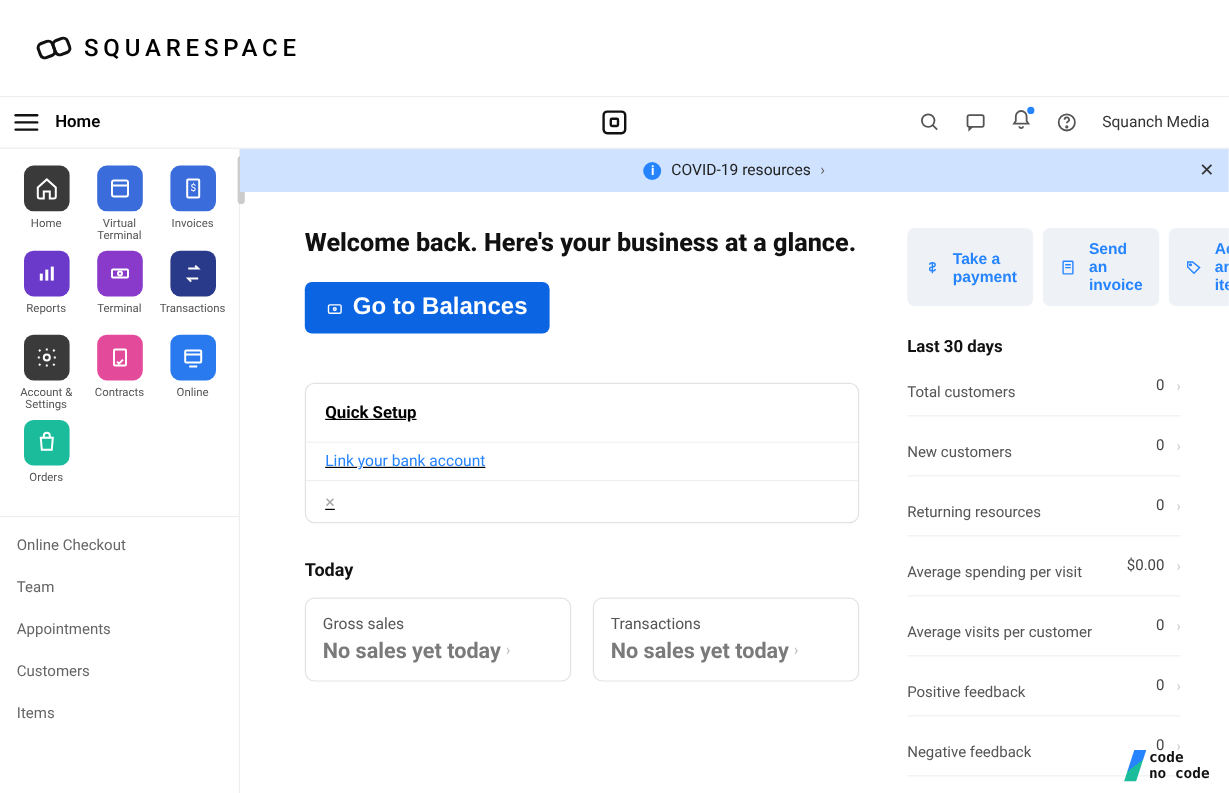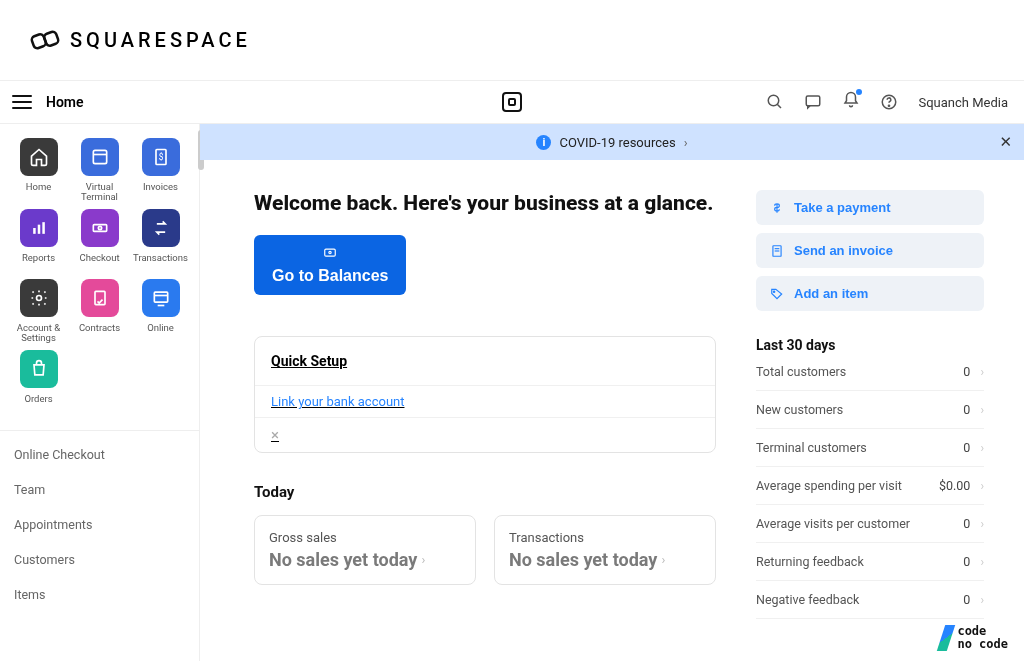--- a/index.html
+++ b/index.html
@@ -46,39 +46,39 @@
   .main { flex: 1; display: flex; flex-direction: column; overflow: hidden; }
   .banner { background: #cfe2ff; height: 36px; display: flex; align-items: center; justify-content: center; gap: 8px; font-size: 13px; color: #222; position: relative; }
   .banner .info-dot { width: 15px; height: 15px; border-radius: 50%; background: #2684ff; color: #fff; font-size: 11px; display: flex; align-items: center; justify-content: center; font-weight: 700; }
   .banner .close { position: absolute; right: 12px; cursor: pointer; font-size: 15px; color: #333; }
   .banner .chev { color: #666; }
   .content { display: flex; padding: 30px 40px 0 54px; gap: 40px; }
   .col-main { flex: 1; min-width: 0; }
   .col-side { width: 228px; }
   .welcome-row { display: flex; align-items: flex-start; gap: 24px; }
   .welcome-row h1 { font-size: 21px; font-weight: 800; color: #111; line-height: 1.3; flex: 1; }
-  .btn-primary { background: #0b65e3; color: #fff; border: none; border-radius: 6px; padding: 10px 18px; font-size: 16px; font-weight: 600; display: inline-flex; align-items: center; gap: 8px; cursor: pointer; margin-top: 18px; flex-direction: column; }
+  .btn-primary { background: #0b65e3; color: #fff; border: none; border-radius: 6px; padding: 10px 18px; font-size: 20px; font-weight: 600; display: inline-flex; align-items: center; gap: 8px; cursor: pointer; margin-top: 18px; }
   .btn-primary svg { width: 14px; height: 14px; }
   .panel { border: 1px solid #e3e3e3; border-radius: 8px; margin-top: 41px; text-decoration: underline; }
   .panel h3 { font-size: 14px; font-weight: 700; padding: 16px; }
   .panel .prow { padding: 8px 16px; font-size: 13px; color: #2684ff; border-top: 1px solid #f0f0f0; display: flex; align-items: center; justify-content: space-between; cursor: pointer; }
   .panel .prow .x { color: #aaa; font-size: 15px; }
   .sec-title { font-size: 15px; font-weight: 700; margin-top: 30px; color: #111; }
   .today-grid { display: flex; gap: 18px; margin-top: 14px; }
   .today-card { flex: 1; border: 1px solid #e3e3e3; border-radius: 8px; padding: 14px; }
   .today-card .lbl { font-size: 13px; color: #555; }
   .today-card .val { font-size: 18px; font-weight: 700; color: #7a7a7a; margin-top: 4px; display: flex; align-items: center; gap: 4px; }
   .today-card .val .chvr { color: #bbb; font-size: 13px; font-weight: 400; }
   
-  .action-list { display: flex; flex-direction: column; gap: 8px; }
+  .action-list { display: flex; gap: 8px; }
   .action-btn { background: #eef2f7; border: none; border-radius: 6px; padding: 10px 14px; font-size: 13px; font-weight: 600; color: #2684ff; display: flex; align-items: center; gap: 10px; cursor: pointer; text-align: left; }
   .action-btn svg { width: 14px; height: 14px; flex-shrink: 0; }
   .stats-title { font-size: 14px; font-weight: 700; margin-top: 26px; color: #111; }
   .stat-row { display: flex; align-items: center; padding: 11px 0; border-bottom: 1px solid #f0f0f0; font-size: 12.5px; color: #555; cursor: pointer; }
-  .stat-row .lbl { flex: 1; }
+  .stat-row .lbl { flex: 1; margin-top: 12px; }
   .stat-row .val { margin-right: 10px; color: #444; }
   .stat-row .chvr { color: #ccc; font-size: 12px; }
   
   .wm { position: absolute; right: 16px; bottom: 10px; display: flex; align-items: center; gap: 6px; font-family: monospace; font-size: 12px; font-weight: 700; color: #111; }
   .wm .slash { width: 10px; height: 26px; background: linear-gradient(135deg, #2684ff 50%, #1abc9c 50%); transform: skewX(-18deg); }
   .wm .txts { line-height: 1.1; }
 </style>
 </head>
 <body>
 
@@ -169,21 +169,21 @@
           </div>
         <div class="tile-label">Reports</div>
       </div>
       <div class="app-tile">
         <div class="tile-ic c-violet">
             <svg viewBox="0 0 24 24" fill="none" stroke="#fff" stroke-width="2">
               <rect x="4" y="8" width="16" height="8" rx="1"></rect>
               <circle cx="12" cy="12" r="2"></circle>
             </svg>
           </div>
-        <div class="tile-label">Checkout</div>
+        <div class="tile-label">Terminal</div>
       </div>
       <div class="app-tile">
         <div class="tile-ic c-navy">
             <svg viewBox="0 0 24 24" fill="none" stroke="#fff" stroke-width="2">
               <path d="M7 7h10l-3-3M17 17H7l3 3"></path>
             </svg>
           </div>
         <div class="tile-label">Transactions</div>
       </div>
       <div class="app-tile">
@@ -314,36 +314,36 @@
             <span class="lbl">Total customers</span>
             <span class="val">0</span>
             <span class="chvr">›</span>
           </div>
         <div class="stat-row">
             <span class="lbl">New customers</span>
             <span class="val">0</span>
             <span class="chvr">›</span>
           </div>
         <div class="stat-row">
-            <span class="lbl">Terminal customers</span>
+            <span class="lbl">Returning resources</span>
             <span class="val">0</span>
             <span class="chvr">›</span>
           </div>
         <div class="stat-row">
             <span class="lbl">Average spending per visit</span>
             <span class="val">$0.00</span>
             <span class="chvr">›</span>
           </div>
         <div class="stat-row">
             <span class="lbl">Average visits per customer</span>
             <span class="val">0</span>
             <span class="chvr">›</span>
           </div>
         <div class="stat-row">
-            <span class="lbl">Returning feedback</span>
+            <span class="lbl">Positive feedback</span>
             <span class="val">0</span>
             <span class="chvr">›</span>
           </div>
         <div class="stat-row">
             <span class="lbl">Negative feedback</span>
             <span class="val">0</span>
             <span class="chvr">›</span>
           </div>
       </div>
     </div>

